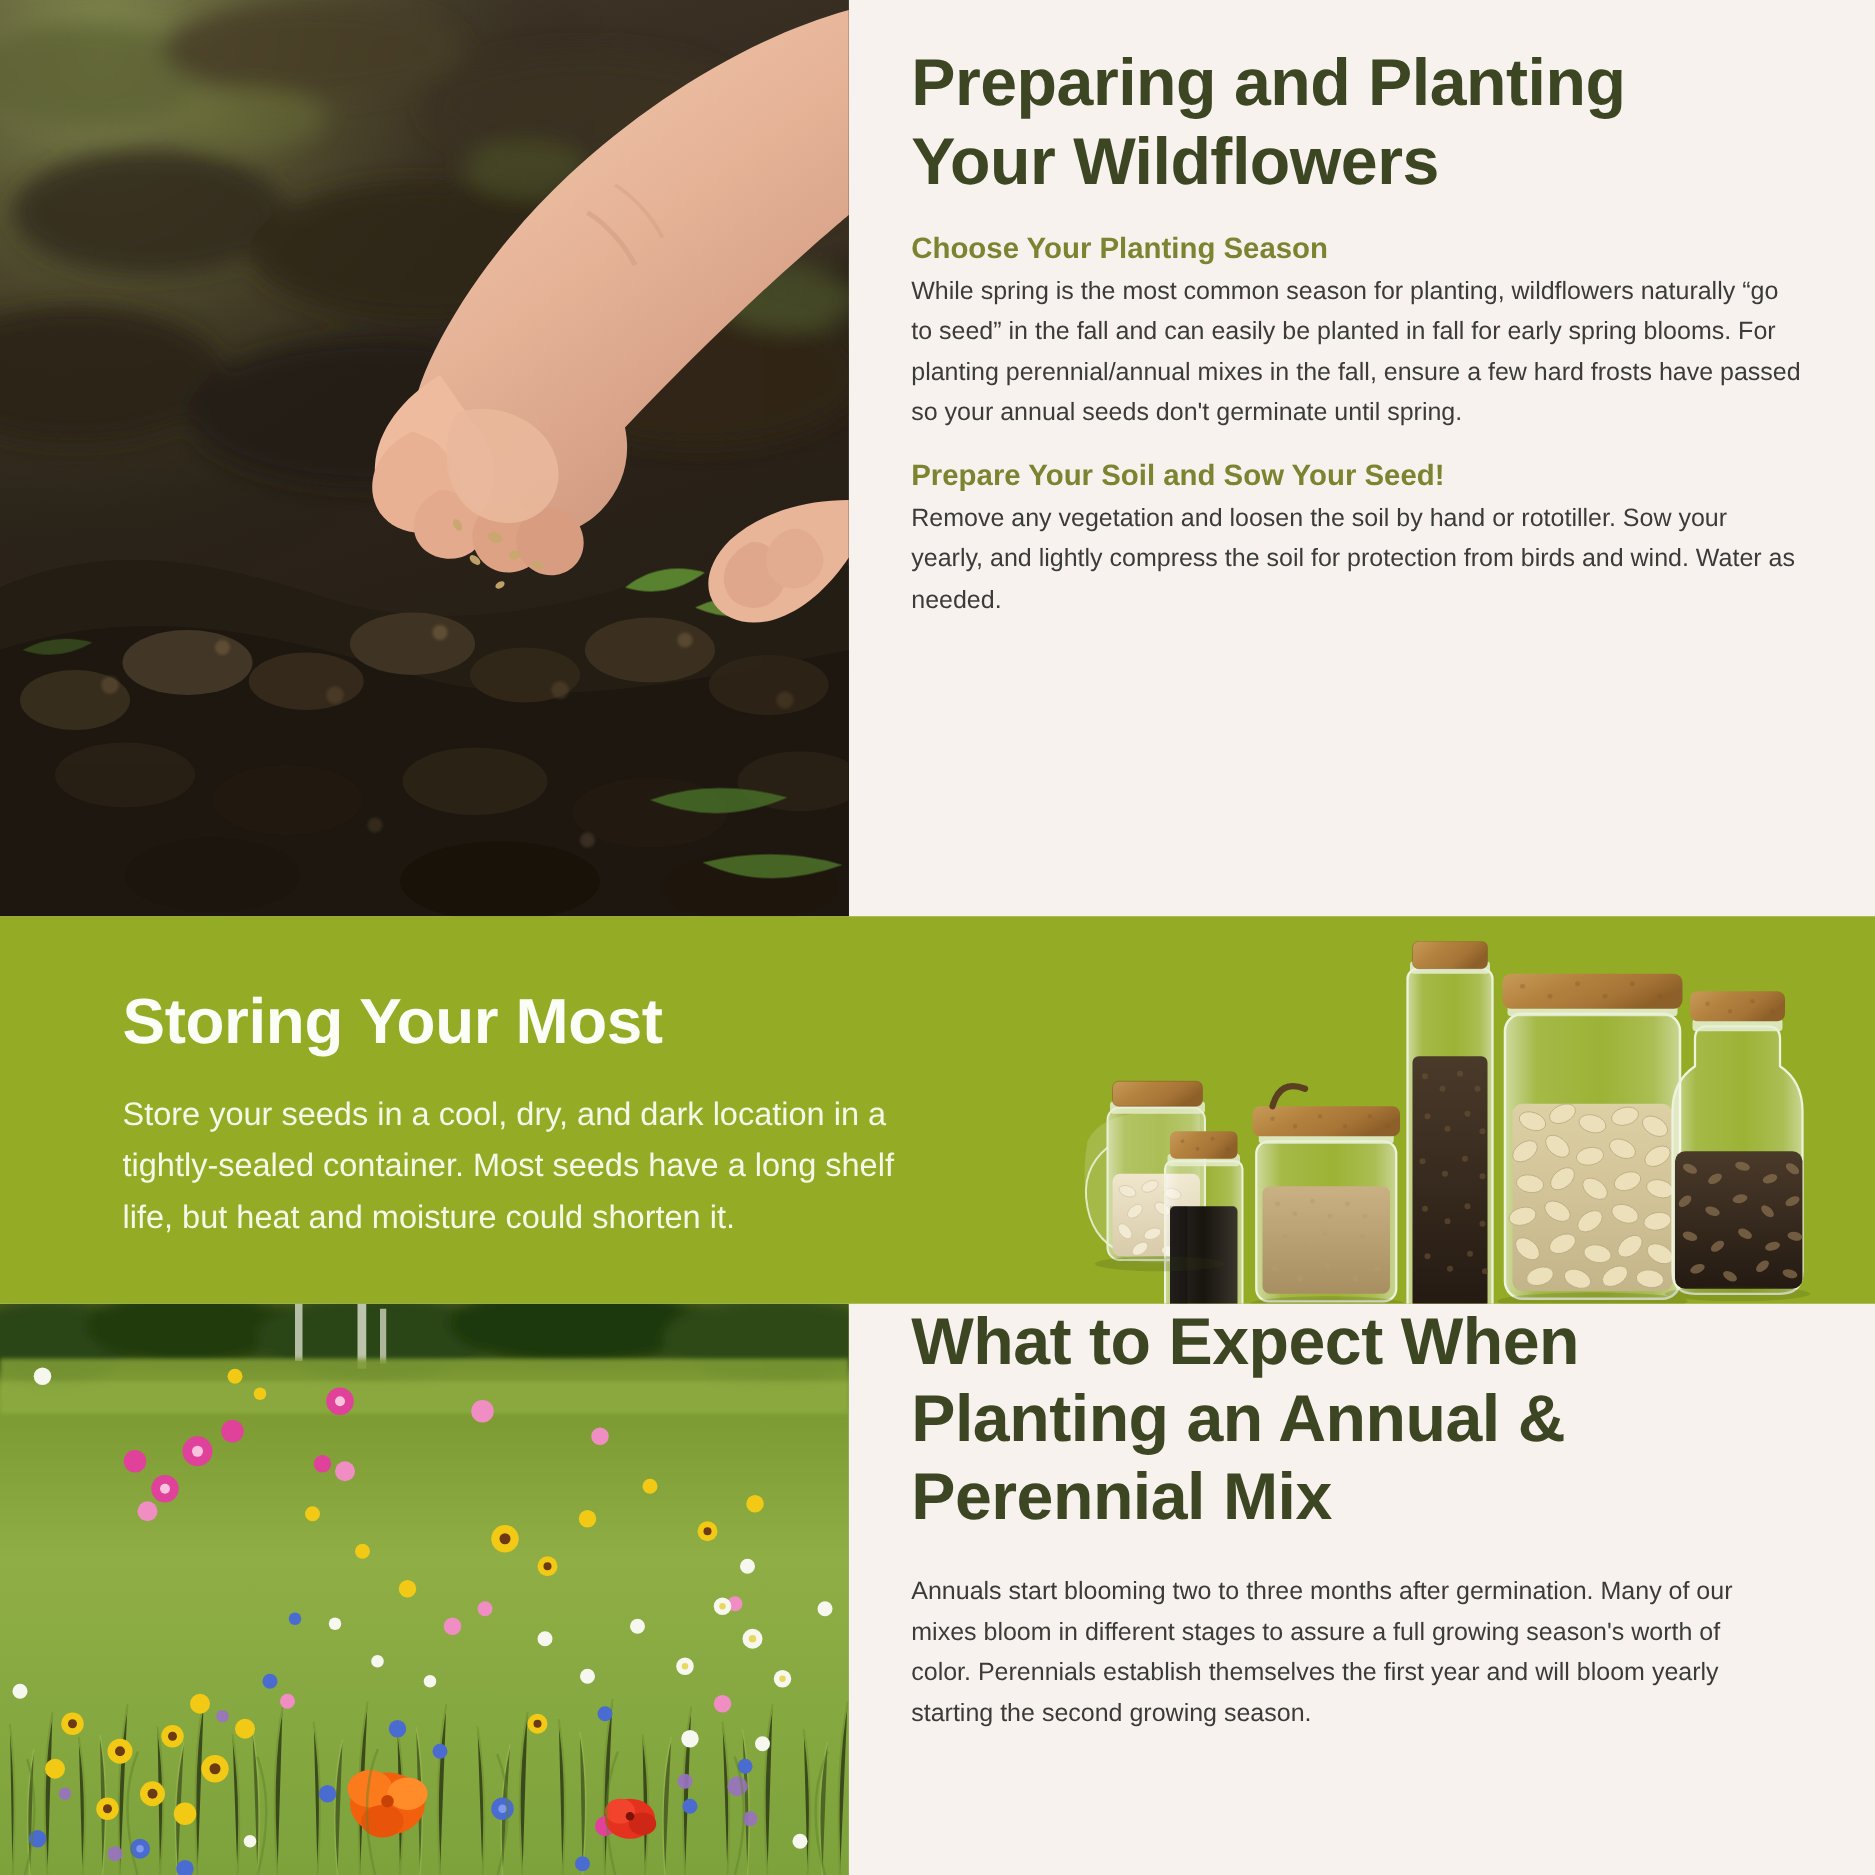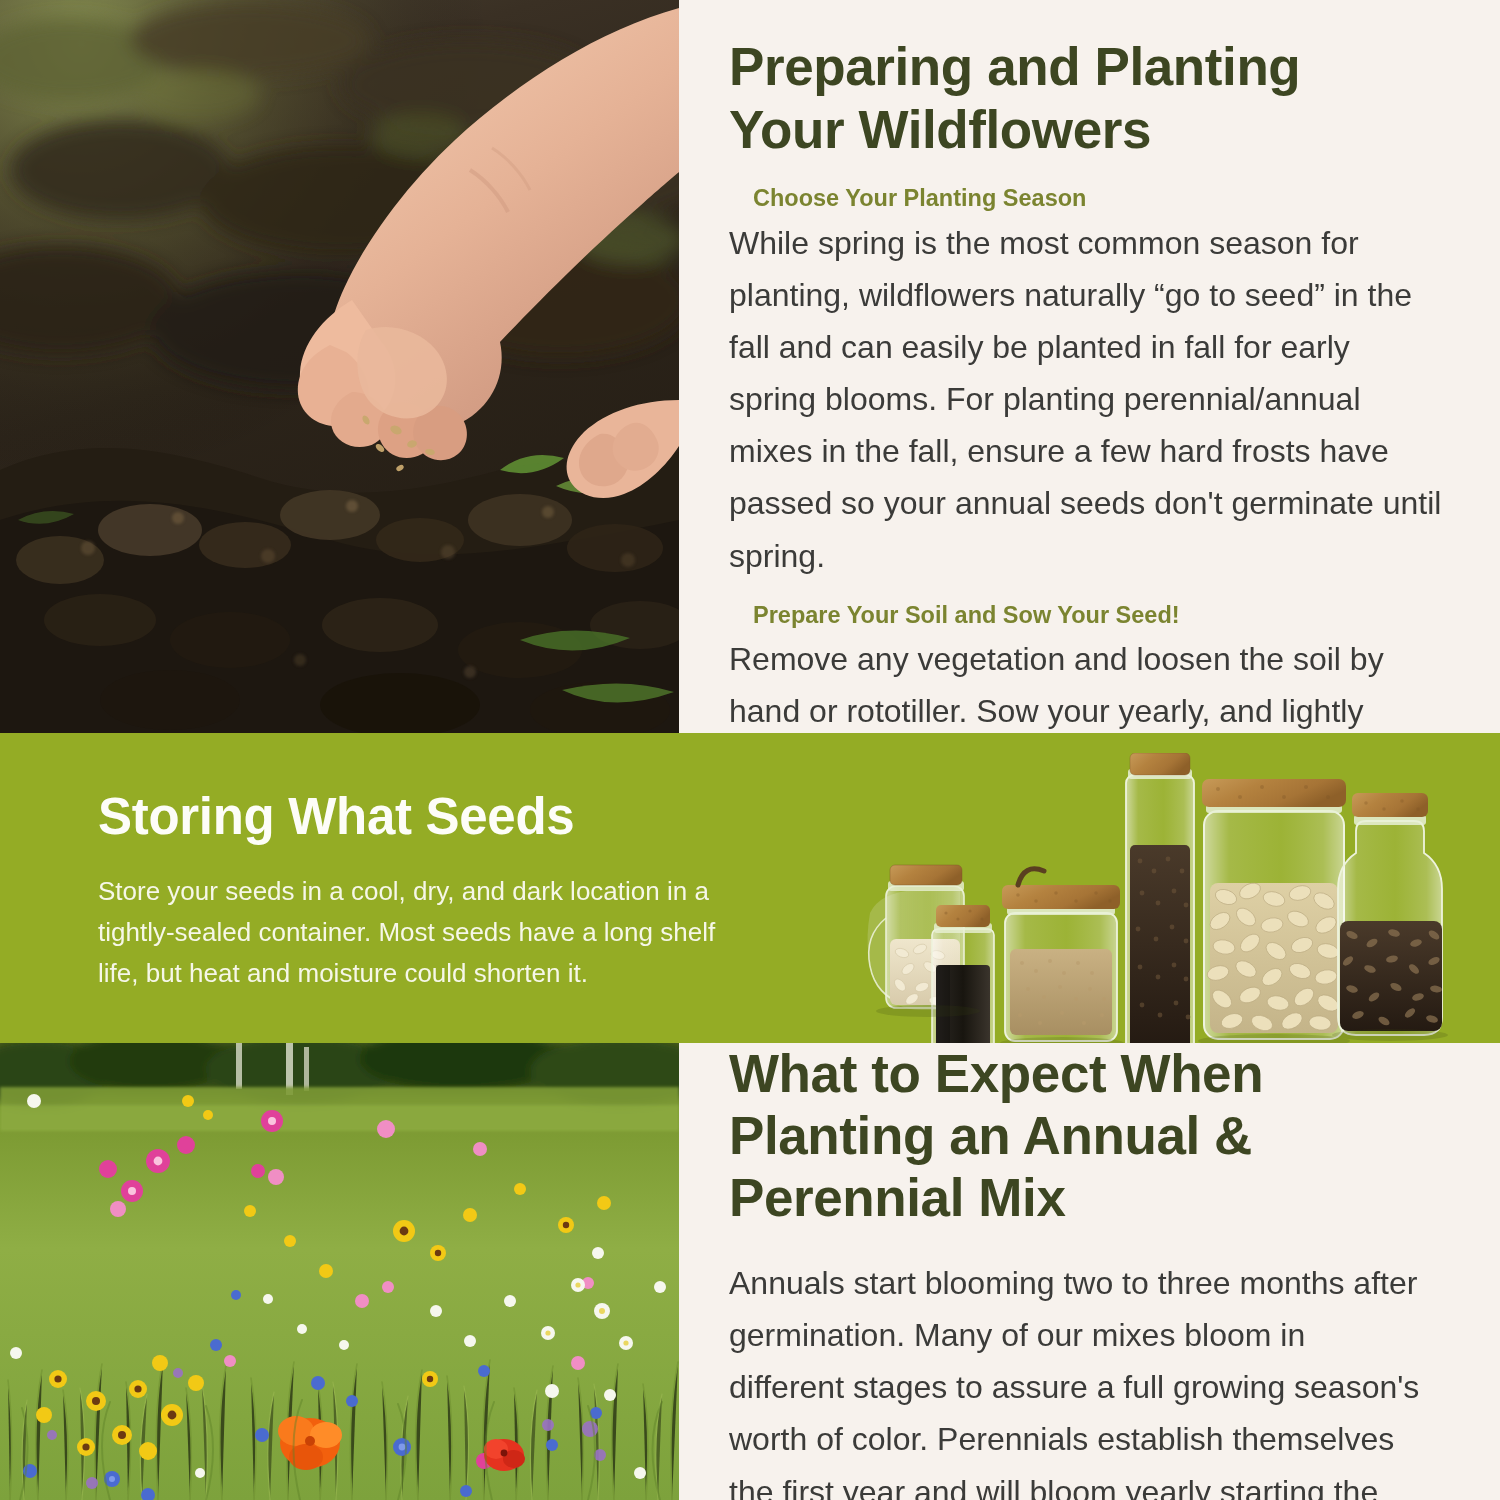--- a/index.html
+++ b/index.html
@@ -46,24 +46,23 @@
     letter-spacing: -0.4px;
     margin-bottom: 22px;
     white-space: pre-line;
   }
   .sub-head {
     font-size: 23.5px;
     font-weight: 700;
     color: #7b8430;
     line-height: 1.3;
     margin-bottom: 3px;
-    margin-left: 24px;
   }
   .body-copy {
-    font-size: 32px;
+    font-size: 20px;
     line-height: 1.63;
     color: #3b3b39;
   }
   .blk { margin-bottom: 18px; }
   .blk:last-child { margin-bottom: 0; }
 
   
   .sec2 {
     position: absolute;
     left: 0; top: 733px;
@@ -270,21 +269,21 @@
 
       <div class="blk">
         <div class="sub-head">Prepare Your Soil and Sow Your Seed!</div>
         <div class="body-copy">Remove any vegetation and loosen the soil by hand or rototiller. Sow your yearly, and lightly compress the soil for protection from birds and wind. Water as needed.</div>
       </div>
     </div>
   </div>
 
   <div class="sec2">
     <div class="sec2-text">
-      <h2 class="green-title">Storing What Seeds</h2>
+      <h2 class="green-title">Storing Your Most</h2>
       <div class="green-copy">Store your seeds in a cool, dry, and dark location in a tightly-sealed container. Most seeds have a long shelf life, but heat and moisture could shorten it.</div>
     </div>
 
     <div class="jars-wrap">
       <svg viewBox="0 0 600 290" preserveAspectRatio="xMidYMax meet" aria-hidden="true">
         <defs>
           <linearGradient id="glassG" x1="0" y1="0" x2="1" y2="0">
             <stop offset="0%" stop-color="#ffffff" stop-opacity="0.55"></stop>
             <stop offset="18%" stop-color="#ffffff" stop-opacity="0.16"></stop>
             <stop offset="55%" stop-color="#e8f0d0" stop-opacity="0.10"></stop>

